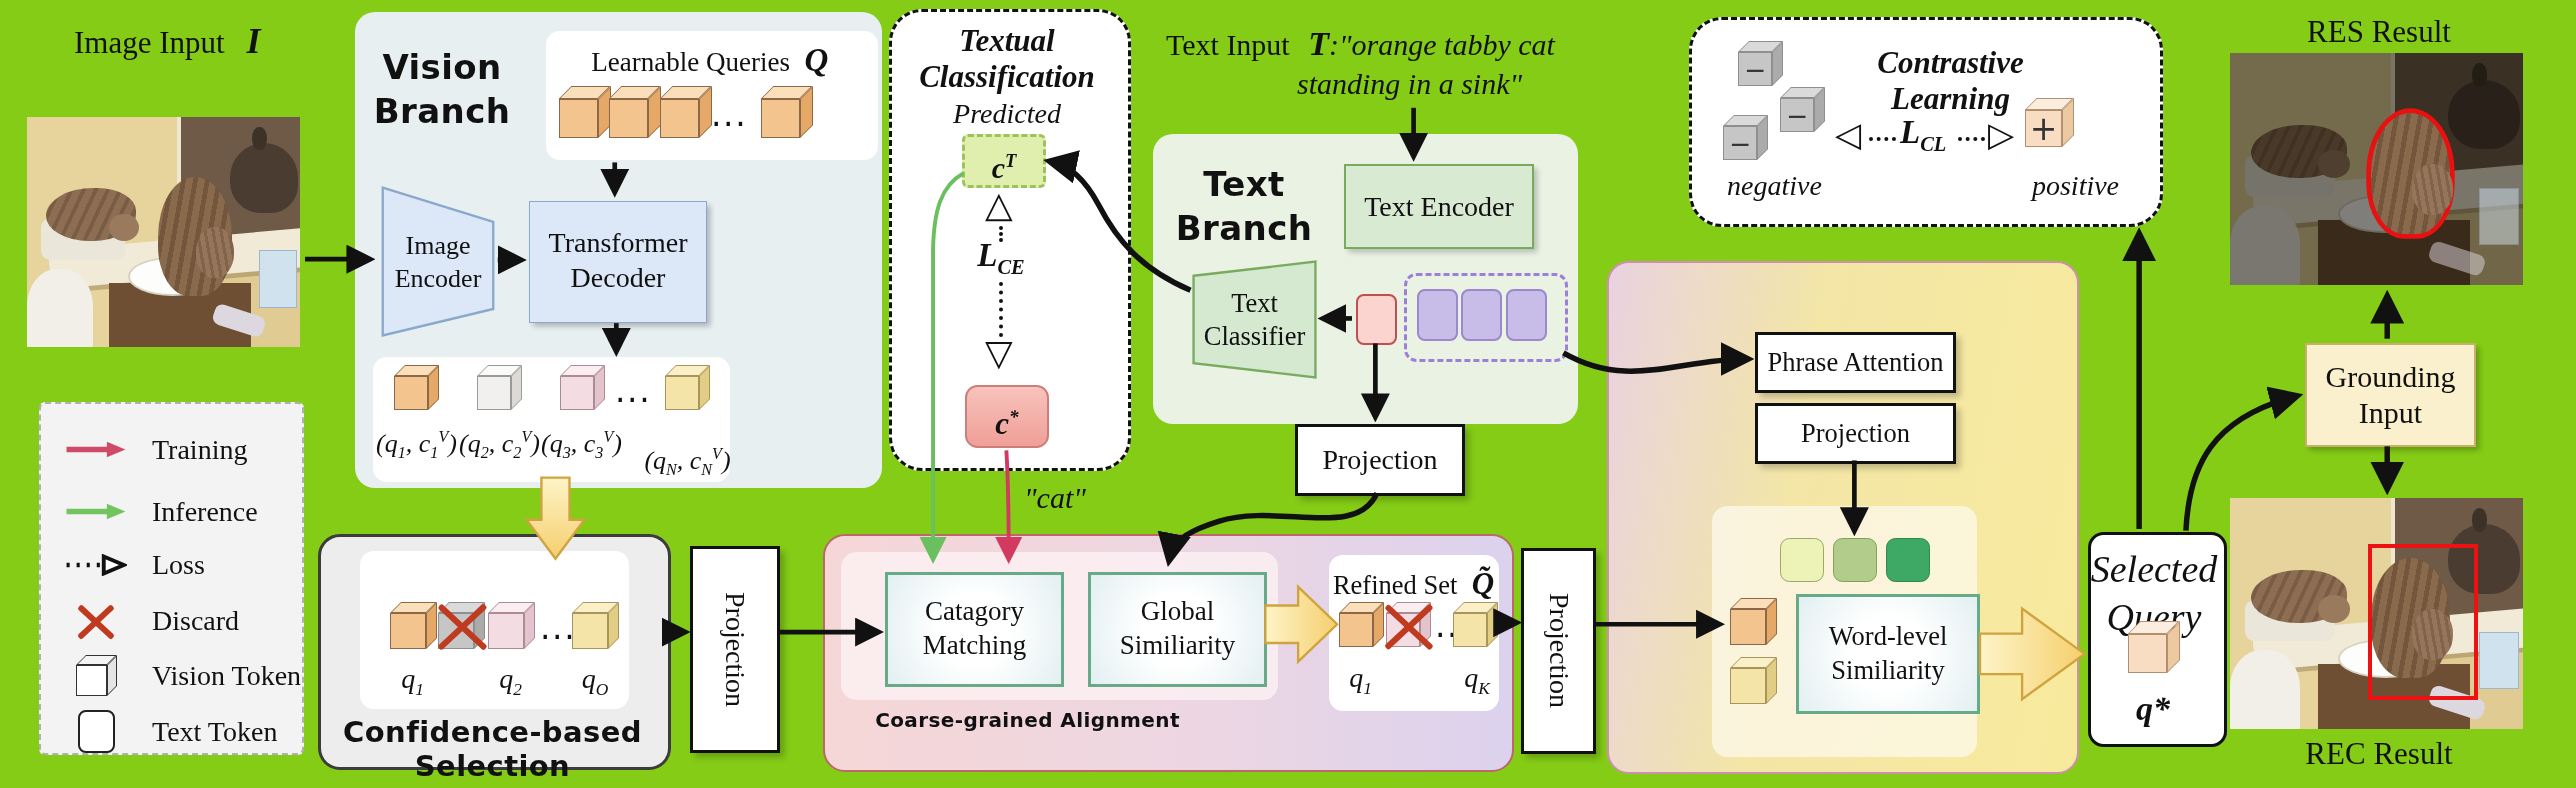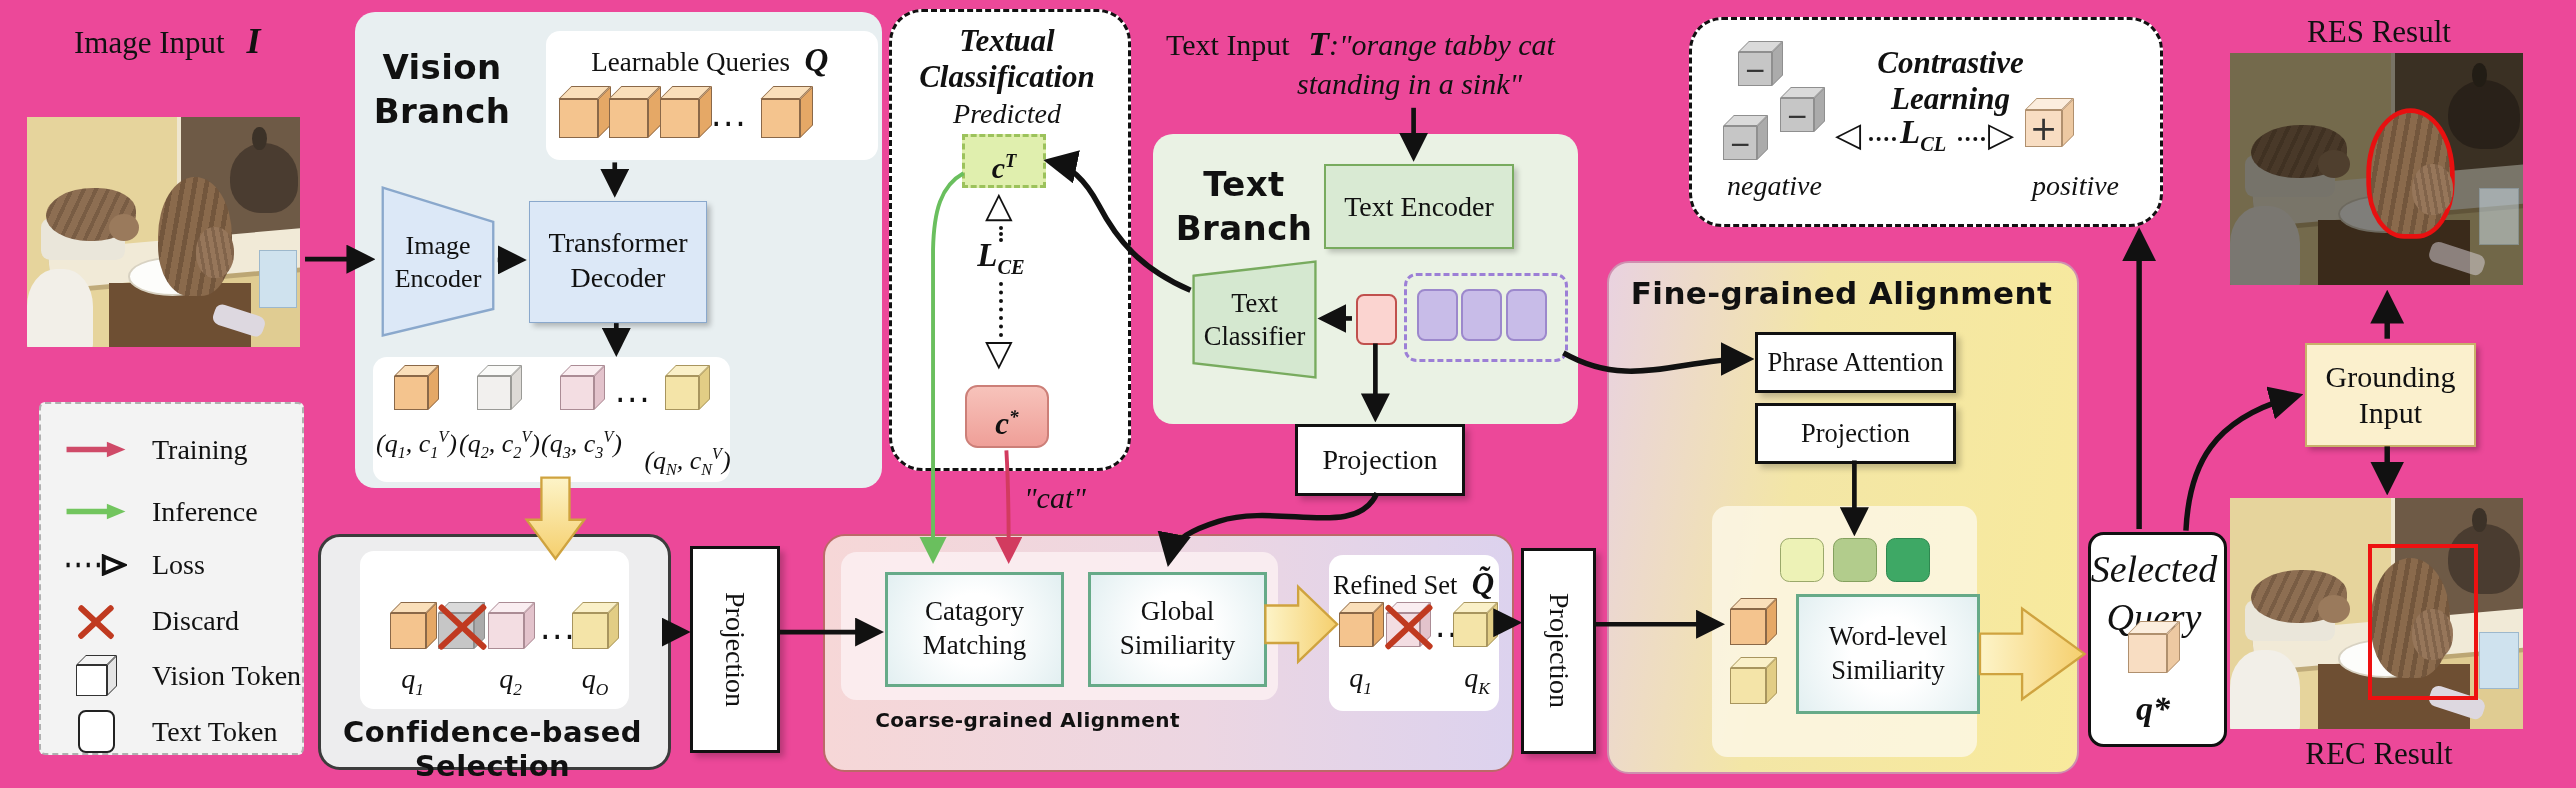--- a/index.html
+++ b/index.html
@@ -1,16 +1,16 @@
 <!DOCTYPE html>
 <html style="font-size:12.5px"><head>
 <meta charset="utf-8">
 <style>
   html,body{margin:0;padding:0;background:#ffffff;}
-  .canvas{position:relative;width:2576px;height:789px;background:#ec4899;overflow:hidden;
+  .canvas{position:relative;width:2576px;height:789px;background:#84cc16;overflow:hidden;
           font-family:"Liberation Serif", serif;color:#111;}
   .abs{position:absolute;}
   .serif{font-family:"Liberation Serif", serif;}
   .hand{font-family:"DejaVu Sans", sans-serif;font-weight:700;letter-spacing:0.4px;}
   .ital{font-style:italic;}
   .bold{font-weight:700;}
   .ctr{text-align:center;}
   .mq{font-family:"Liberation Serif", serif;font-style:italic;font-weight:700;}
   sub{font-size:62%;}
   sup{font-size:62%;}
@@ -25,21 +25,21 @@
               border:2.3px solid #bc6868;border-radius:22px;}
   .coarse-inner{background:rgba(252,240,242,.85);border-radius:15.6px;}
   .fine-box{background:linear-gradient(100deg,#e9d2e0 0%,#f3e6a6 40%,#f8ea9c 100%);
             border:2.3px solid #cf8fb0;border-radius:22px;}
   .fine-inner{background:rgba(253,248,233,.8);border-radius:15.6px;}
   .dashed-round{background:#fff;border:3.1px dashed #111;border-radius:33px;}
   .greenbox{background:radial-gradient(circle at 50% 50%, #ffffff 35%, #e2eff1 100%);
             border:3.9px solid #66aa88;}
   .plainbox{background:#fff;border:3.1px solid #111;box-shadow:4.7px 4.7px 6.2px rgba(0,0,0,.22);}
   .bluebox{background:#dce8f7;border:1.6px solid #8aa8cc;box-shadow:3.9px 3.9px 5.5px rgba(0,0,0,.25);}
-  .tealenc{background:#d9ead3;border:2.3px solid #78ab5e;box-shadow:3.9px 3.9px 5.5px rgba(0,0,0,.22);}
+  .tealenc{background:#d9ead3;border:2.3px solid #78ab5e;box-shadow:3.9px 3.9px 5.5px rgba(0,0,0,.22);margin-left:20px;}
   .ghead{background:#fbf0cd;border:2.3px solid #c9b06a;box-shadow:3.9px 3.9px 5.5px rgba(0,0,0,.25);}
   .sq-box{background:#fff;border:3.1px solid #111;border-radius:15.6px;}
   .vtext{writing-mode:vertical-rl;display:flex;align-items:center;justify-content:center;}
 
   
   .legend{background:#f3f3f3;border:2.3px dashed #b0b0b0;border-radius:6.2px;}
   .leg-row{position:absolute;left:19px;height:47px;display:flex;align-items:center;gap:20px;}
   .leg-ic{width:72px;display:flex;justify-content:center;align-items:center;}
   .leg-lb{font-size:28px;}
 
@@ -287,21 +287,21 @@
   <div class="abs hand ctr" style="left:321px;top:715px;width:343px;font-size:29px;">Confidence-based Selection</div>
 
   <div class="abs plainbox vtext serif" style="left:690px;top:546px;width:84px;height:201px;font-size:28px;">Projection</div>
 
   <div class="abs dashed-round" style="left:889px;top:9.4px;width:236px;height:456px;"></div>
   <div class="abs serif bold ital ctr" style="left:894px;top:23.4px;width:226px;font-size:31px;line-height:1.15;">
     <div>Textual</div>
     <div>Classification</div>
   </div>
   <div class="abs serif ital ctr" style="left:894px;top:98px;width:226px;font-size:28px;">Predicted</div>
-  <div class="abs ctr" style="left:962px;top:134px;width:78px;height:48px;background:#e0efae;border:3.1px dashed #9cc25c;border-radius:0;">
+  <div class="abs ctr" style="left:962px;top:134px;width:78px;height:48px;background:#e0efae;border:3.1px dashed #9cc25c;border-radius:6px;">
     <span class="mq" style="font-size:30px;line-height:48px;">c<sup>T</sup></span>
   </div>
   <div class="abs tri" style="left:985px;top:187px;font-size:36px;">△</div>
   <div class="abs vdots" style="left:999px;top:226px;height:15.6px;"></div>
   <div class="abs mq ctr" style="left:966px;top:237px;width:70px;font-size:33px;">L<sub>CE</sub></div>
   <div class="abs vdots" style="left:999px;top:282px;height:55px;"></div>
   <div class="abs tri" style="left:985px;top:335px;font-size:36px;">▽</div>
   <div class="abs ctr" style="left:965px;top:385px;width:80px;height:59px;background:linear-gradient(180deg,#f7c3bb,#ef9f98);border:2.3px solid #cc7f78;border-radius:12.5px;">
     <span class="mq" style="font-size:31px;line-height:59px;">c<sup>*</sup></span>
   </div>
@@ -378,21 +378,20 @@
       <i class="cf"></i>
       <i class="ct"></i>
       <i class="cs"></i>
     </div>
   <div class="abs serif ital ctr" style="left:1337px;top:662px;width:47px;font-size:28px;">q<sub>1</sub></div>
   <div class="abs serif ital ctr" style="left:1453px;top:662px;width:48px;font-size:28px;">q<sub>K</sub></div>
 
   <div class="abs plainbox vtext serif" style="left:1521px;top:548px;width:69px;height:200px;font-size:28px;">Projection</div>
 
   <div class="abs fine-box" style="left:1607px;top:261px;width:468px;height:509px;"></div>
-  <div class="abs hand ctr" style="left:1623px;top:275px;width:437px;font-size:31px;">Fine-grained Alignment</div>
   <div class="abs plainbox ctr" style="left:1755px;top:332px;width:195px;height:55px;">
     <div class="serif" style="font-size:26.5px;line-height:55px;">Phrase Attention</div>
   </div>
   <div class="abs plainbox ctr" style="left:1755px;top:403px;width:195px;height:55px;">
     <div class="serif" style="font-size:26.5px;line-height:55px;">Projection</div>
   </div>
   <div class="abs fine-inner" style="left:1712px;top:506px;width:265px;height:251px;"></div>
   <div class="abs" style="left:1780px;top:538px;width:42px;height:42px;background:#edf2b6;border:1.6px solid #9aa86a;border-radius:9.4px;"></div>
   <div class="abs" style="left:1833px;top:538px;width:42px;height:42px;background:#b2cc8c;border:1.6px solid #84a05e;border-radius:9.4px;"></div>
   <div class="abs" style="left:1886px;top:538px;width:42px;height:42px;background:#3ea865;border:1.6px solid #2e8850;border-radius:9.4px;"></div>

